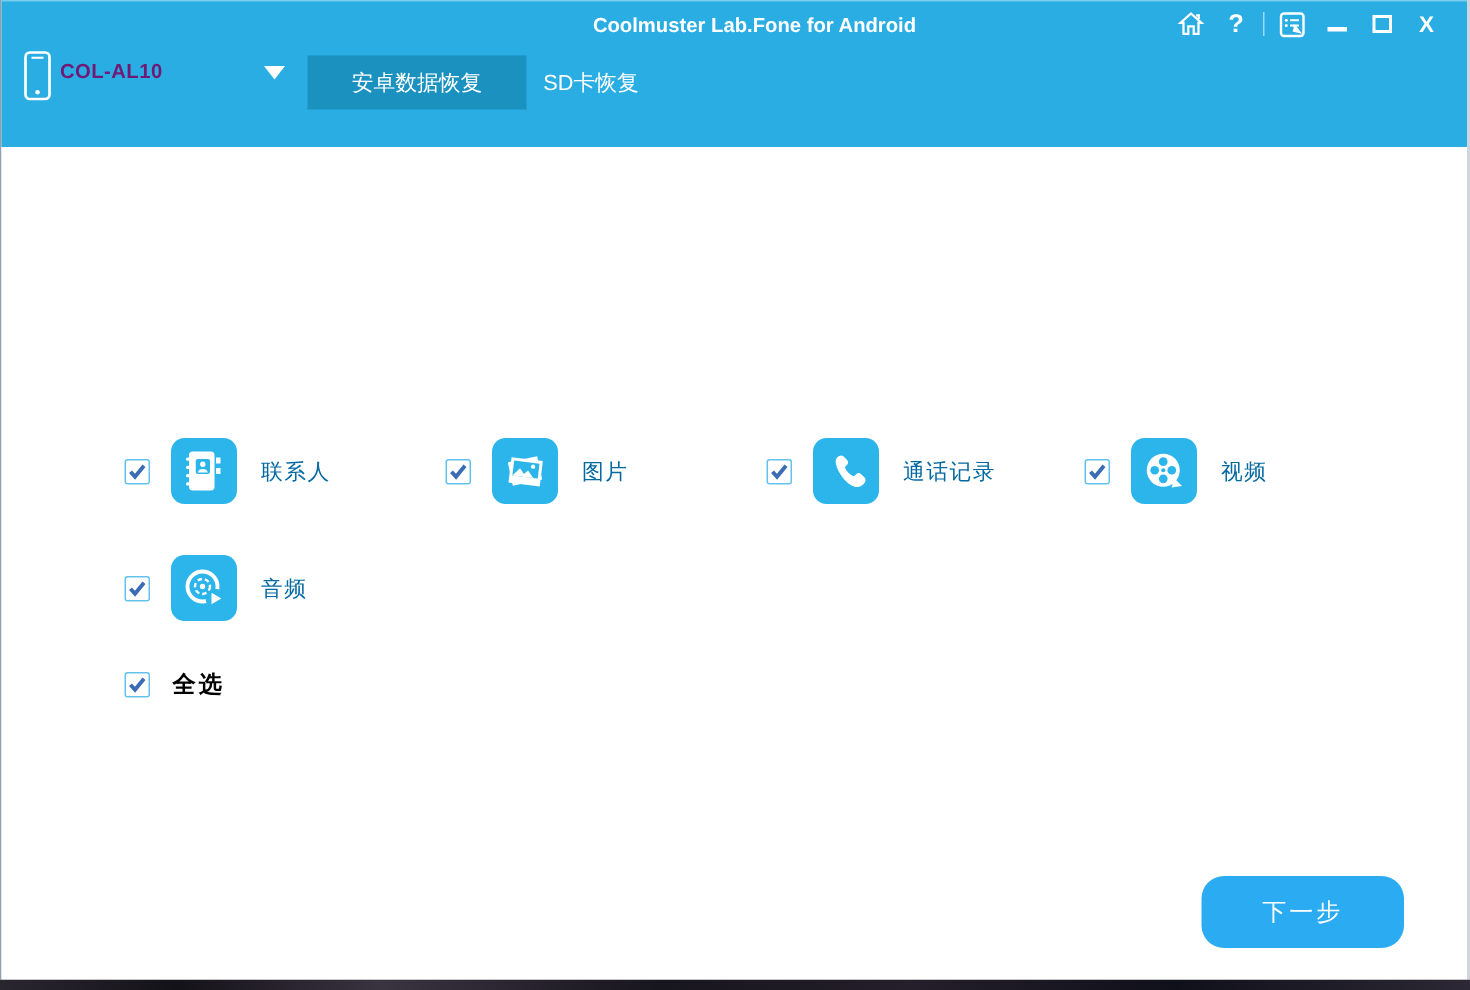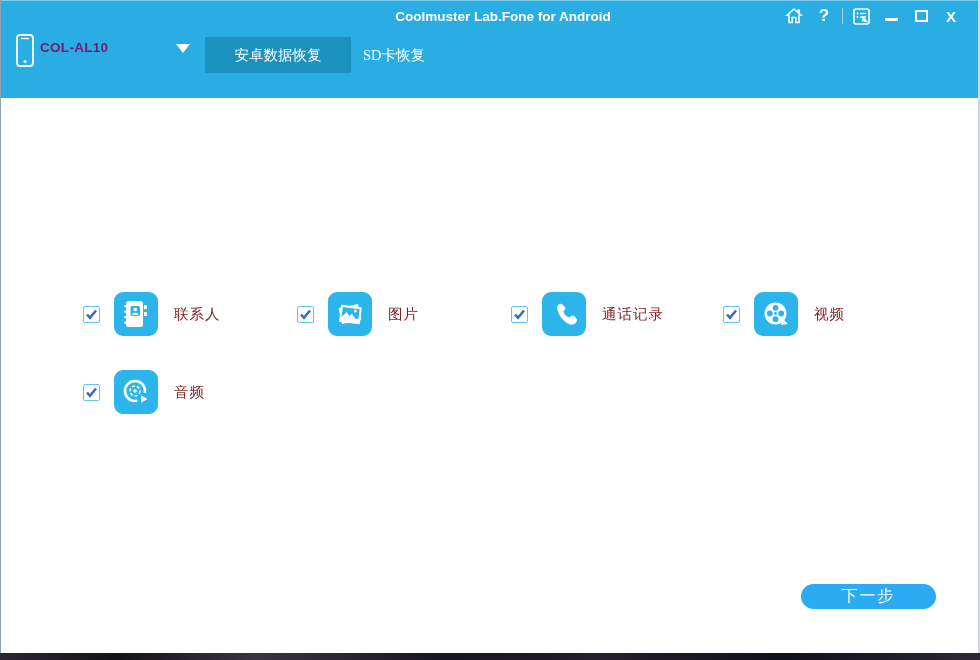--- a/index.html
+++ b/index.html
@@ -23,38 +23,38 @@
 
   .device-row { position:absolute; top:30px; left:0; right:0; height:42px; }
   .phone-icon { position:absolute; left:13px; top:1px; }
   .device-name { position:absolute; left:39px; top:9px; color:#701a75; font-weight:bold; font-size:13.5px; letter-spacing:.3px; }
   .drop-arrow { position:absolute; left:175px; top:13px; width:0; height:0;
     border-left:7px solid transparent; border-right:7px solid transparent; border-top:9px solid #ffffff; cursor:pointer; }
 
   .tab { position:absolute; top:6px; height:36px; display:flex; align-items:center; justify-content:center;
          color:#ffffff; font-size:14.5px; cursor:pointer; }
   .tab.active { left:204px; width:146px; background:#1b91c0; }
-  .tab.inactive { left:338px; width:110px;font-family:Liberation Serif, serif; }
+  .tab.inactive { left:338px; width:110px; }
 
   
   .content { position:absolute; top:98px; left:0; right:0; bottom:0; background:#fff; }
   .heading { position:absolute; left:84px; top:128px; font-size:16.5px; font-weight:bold; color:#000; }
 
   .grid { position:absolute; left:82px; top:177px; display:grid; grid-template-columns:214px 214px 212px 216px; }
   .item { height:78px; display:flex; align-items:center; cursor:pointer; }
   .checkbox { width:17px; height:17px; background:#fff; border:1px solid #64c3ec; border-radius:2px;
               display:flex; align-items:center; justify-content:center; flex:0 0 auto; cursor:pointer; }
   .tile { width:44px; height:44px; background:#2cb5ea; border-radius:9px; margin-left:14px; margin-right:16px;
           display:flex; align-items:center; justify-content:center; flex:0 0 auto; }
-  .item-label { font-size:14.5px; color:#7f1d1d; letter-spacing:1px; }
+  .item-label { font-size:14.5px; color:#0369a1; letter-spacing:1px; }
 
   .select-all-row { position:absolute; left:82px; top:333px; height:50px; display:flex; align-items:center; cursor:pointer; }
   .select-all-label { margin-left:15px; font-size:15.5px; font-weight:bold; color:#000; letter-spacing:2px; }
 
-  .next-button { position:absolute; left:800px; top:486px; width:135px; height:25px; background:#2aabf2;
+  .next-button { position:absolute; left:800px; top:486px; width:135px; height:48px; background:#2aabf2;
                  border:none; border-radius:15px; color:#fff; font-size:16px; letter-spacing:2px;
                  display:flex; align-items:center; justify-content:center; cursor:pointer;
                  font-family:"Liberation Sans","DejaVu Sans",sans-serif; }
 </style>
 </head>
 <body>
 
 <div class="window">
 
   <div class="header">
@@ -203,18 +203,26 @@
               <circle cx="16" cy="16" r="1.8" fill="#fff"></circle>
               <circle cx="24.5" cy="24" r="6.5" fill="#2cb5ea"></circle>
               <path d="M22 20.2 L22 27.8 L28.5 24 Z" fill="#fff"></path>
             </svg>
           </span>
     <span class="item-label">音频</span>
   </div>
 
 </div>
 
+    <div class="select-all-row">
+      <span class="checkbox">
+        <svg width="13" height="13" viewBox="0 0 13 13">
+            <path d="M2 6.5 L5 9.8 L11 2.5" fill="none" stroke="#3b6db5" stroke-width="2.6"></path>
+          </svg>
+      </span>
+      <span class="select-all-label">全选</span>
+    </div>
 
     <button class="next-button">下一步</button>
   </div>
 
 </div>
 <div class="desktop-strip"></div>
 
 </body></html>

